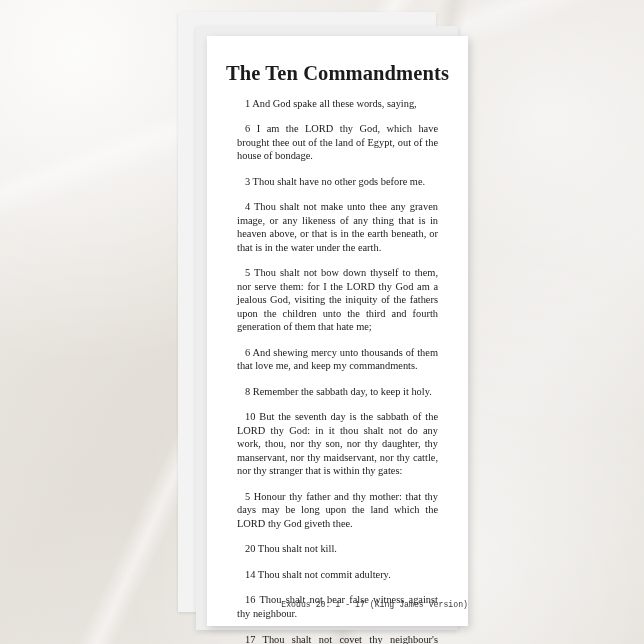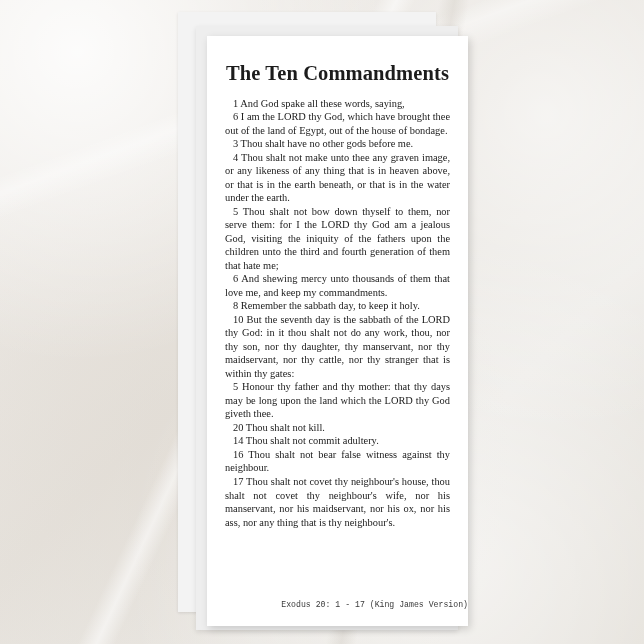--- a/index.html
+++ b/index.html
@@ -81,21 +81,21 @@
   }
 
   .verses {
     font-size: 10.4px;
     line-height: 1.30;
     color: #1a1a1a;
     text-align: justify;
     text-justify: inter-word;
   }
   .verse {
-    margin: 0;
+    margin: 12px;
     text-indent: 8px;
   }
 
   .citation {
     position: absolute;
     left: 0;
     right: 0;
     bottom: 17px;
     text-align: right;
     font-size: 8.2px;

